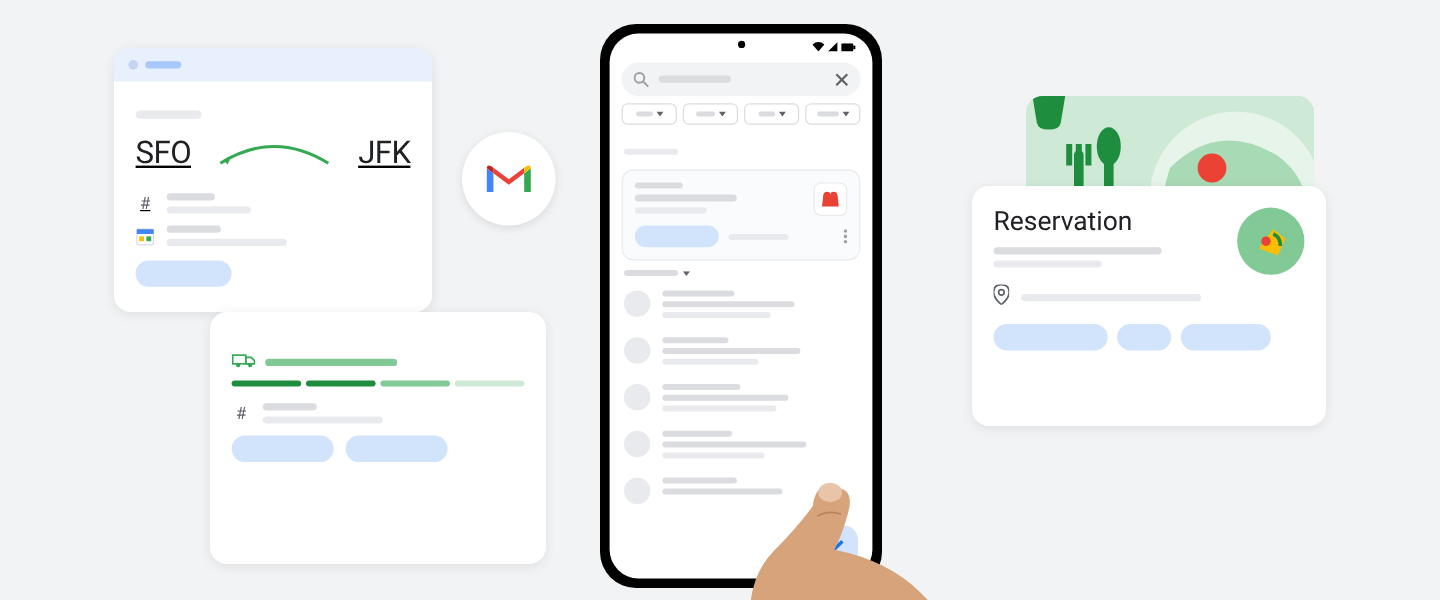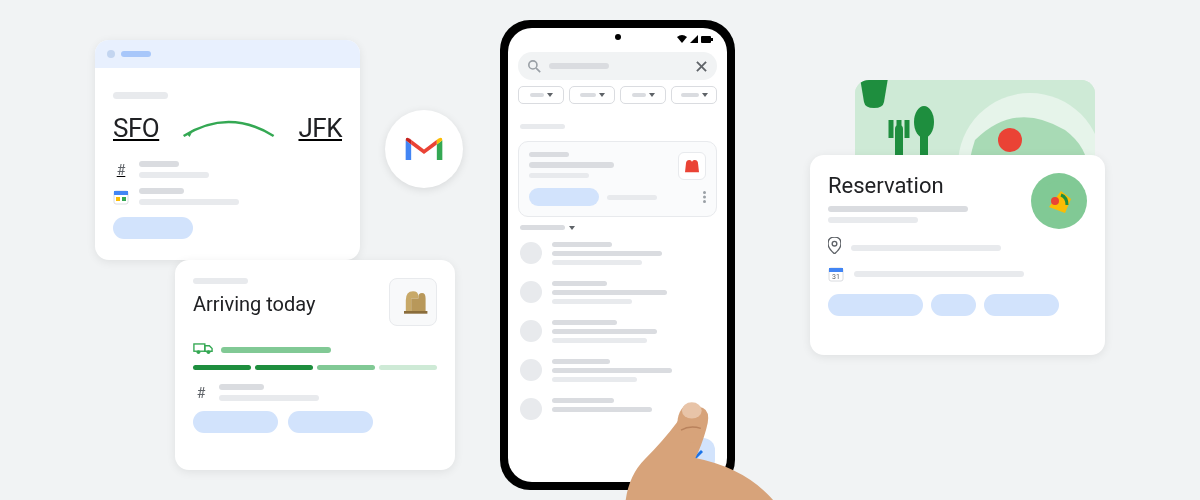--- a/index.html
+++ b/index.html
@@ -134,33 +134,20 @@
     <path d="M4 6 v24 h6 v-16 l14 10 l14 -10 v16 h6 v-24 l-20 14 z" fill="none"></path>
     <path d="M4 30 h6 v-17 l-6 -4.5 z" fill="#4285f4"></path>
     <path d="M44 30 h-6 v-17 l6 -4.5 z" fill="#34a853"></path>
     <path d="M10 13 l14 10.5 l14 -10.5 v-5 l-14 10.5 l-14 -10.5 z" fill="#ea4335"></path>
     <path d="M4 8.5 l6 4.5 v-5 l-2 -1.5 q-4 -2 -4 2 z" fill="#c5221f"></path>
     <path d="M44 8.5 l-6 4.5 v-5 l2 -1.5 q4 -2 4 2 z" fill="#fbbc04"></path>
   </svg>
 </div>
 
 <div class="card arriving-card">
-  <div class="arr-head">
-    <div>
-      <span class="skel-light" style="width:55px;height:6px;display:block;margin-bottom:8px;"></span>
-      <div class="arr-title">Arriving today</div>
-    </div>
-    <div class="thumb">
-      <svg viewBox="0 0 40 40" width="36" height="36">
-        <path d="M12 32 v-14 q0 -10 8 -10 q6 0 6 6 v2 h-8 v16 z" fill="#c8a968"></path>
-        <path d="M18 32 v-16 h8 v-2 q0 -4 4 -4 q4 0 4 6 v16 z" fill="#b8985a"></path>
-        <rect x="10" y="30" width="26" height="3" fill="#8a6d3b"></rect>
-      </svg>
-    </div>
-  </div>
   <div class="progress-row">
     <span>
       <svg viewBox="0 0 22 14" width="20" height="13">
         <rect x="1" y="2" width="12" height="8" fill="none" stroke="#34a853" stroke-width="1.5"></rect>
         <path d="M13 4 h5 l3 3 v3 h-8 z" fill="none" stroke="#34a853" stroke-width="1.5"></path>
         <circle cx="6" cy="11" r="2" fill="#34a853"></circle>
         <circle cx="17" cy="11" r="2" fill="#34a853"></circle>
       </svg>
     </span>
     <span class="skel" style="width:110px;height:6px;background:#81c995;"></span>
@@ -365,28 +352,18 @@
   </div>
   <div class="res-row">
     <span>
       <svg viewBox="0 0 14 18" width="13" height="17">
           <path d="M7 0 q7 0 7 7 q0 5 -7 11 q-7 -6 -7 -11 q0 -7 7 -7" fill="none" stroke="#5f6368" stroke-width="1.5"></path>
           <circle cx="7" cy="7" r="2.5" fill="none" stroke="#5f6368" stroke-width="1.5"></circle>
         </svg>
     </span>
     <span class="skel-light" style="width:150px;height:6px;"></span>
   </div>
-  <div class="res-row">
-    <span class="cal-icon">
-      <svg viewBox="0 0 16 16" width="16" height="16">
-        <rect x="1" y="2" width="14" height="13" rx="2" fill="#fff" stroke="#dadce0"></rect>
-        <rect x="1" y="2" width="14" height="4" fill="#4285f4"></rect>
-        <text x="8" y="13" font-size="7" text-anchor="middle" fill="#5f6368">31</text>
-      </svg>
-    </span>
-    <span class="skel-light" style="width:170px;height:6px;"></span>
-  </div>
   <div class="res-actions">
     <span class="pill-btn" style="width:95px;"><span class="pill-inner" style="width:70px;"></span></span>
     <span class="pill-btn" style="width:45px;"><span class="pill-inner" style="width:22px;"></span></span>
     <span class="pill-btn" style="width:75px;"><span class="pill-inner" style="width:50px;"></span></span>
   </div>
 </div>
 
 </body></html>

